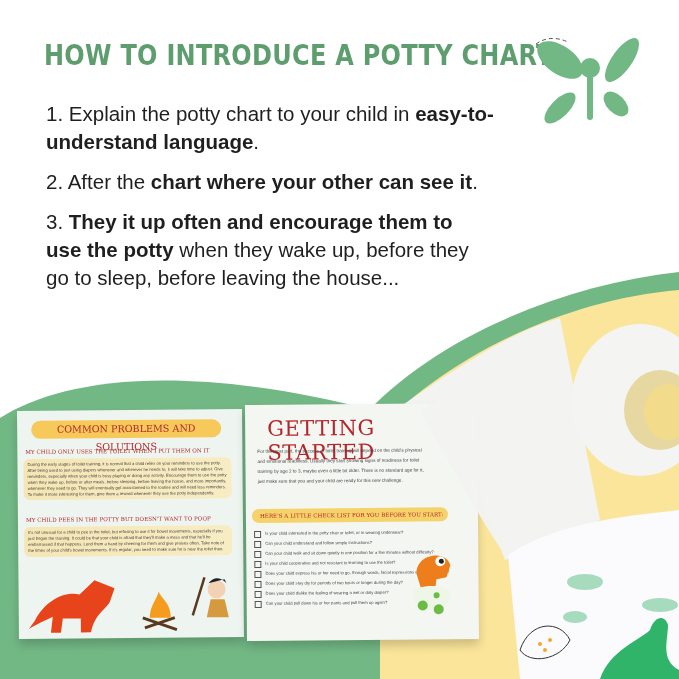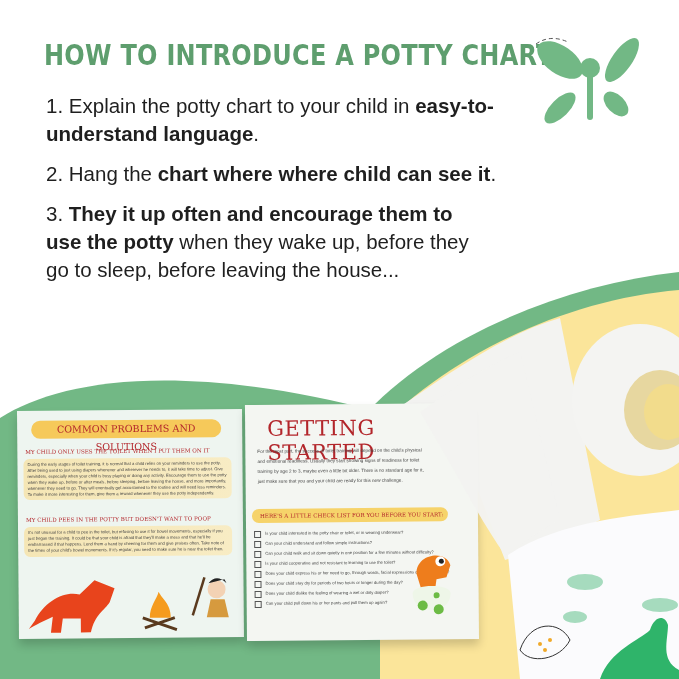--- a/index.html
+++ b/index.html
@@ -1,20 +1,20 @@
 <!DOCTYPE html>
 <html><head>
 <meta charset="utf-8">
 <style>
   html,body{margin:0;padding:0;}
   body{width:679px;height:679px;overflow:hidden;background:#ffffff;position:relative;font-family:"Liberation Sans","DejaVu Sans",sans-serif;}
   .stage{position:absolute;left:0;top:0;width:679px;height:679px;overflow:hidden;}
   .heading{position:absolute;left:44px;top:38px;font-size:29px;font-weight:bold;color:#5e9e6e;letter-spacing:0.3px;font-family:"DejaVu Sans Condensed","Liberation Sans Narrow","Liberation Sans",sans-serif;transform:scaleX(0.92);transform-origin:left;}
   .logo{position:absolute;left:530px;top:30px;width:120px;height:100px;}
-  .steps{position:absolute;left:46px;top:92px;width:480px;color:#1f1f1f;font-size:20.5px;line-height:28px;}
+  .steps{position:absolute;left:46px;top:100px;width:480px;color:#1f1f1f;font-size:20.5px;line-height:28px;}
   .step{margin:0 0 12px 0;}
   .step b{font-weight:bold;}
   .bg-svg{position:absolute;left:0;top:0;}
   
   .booklet{position:absolute;left:18px;top:405px;width:460px;height:240px;transform:rotate(-0.5deg);}
   .page-left{position:absolute;left:0;top:4px;width:225px;height:228px;background:#eef5f0;box-shadow:0 6px 10px rgba(0,0,0,0.18);}
   .page-right{position:absolute;left:228px;top:0;width:232px;height:236px;background:#f4f6f2;box-shadow:0 6px 10px rgba(0,0,0,0.18);}
   .banner{position:absolute;left:14px;top:10px;width:190px;height:18px;border-radius:9px;background:#f6c95a;color:#b3262b;font-family:"DejaVu Serif","Liberation Serif",serif;font-size:9.6px;text-align:center;line-height:18px;}
   .sub{position:absolute;left:8px;font-family:"DejaVu Serif","Liberation Serif",serif;font-size:5.6px;color:#b3262b;}
   .para{position:absolute;left:6px;width:208px;background:linear-gradient(90deg,#f5e6b5,#f8ecc4);border-radius:6px;padding:3px 4px;font-size:4.2px;line-height:5.9px;color:#444;box-sizing:border-box;}
@@ -65,21 +65,21 @@
     <circle cx="60" cy="38" r="10" fill="#72b885"></circle>
     <rect x="57" y="40" width="6" height="50" rx="3" fill="#72b885"></rect>
     <path d="M6 14 Q 20 4, 38 12" fill="none" stroke="#555" stroke-width="1" stroke-dasharray="4 3"></path>
   </svg>
 
   <div class="steps">
     <div class="step">
       <span>1.</span><span> Explain the potty chart to your child in </span><b>easy-to-understand language</b><span>.</span>
     </div>
     <div class="step">
-      <span>2.</span><span> Hang the </span><b>chart where where child can see it</b><span>.</span>
+      <span>2.</span><span> After the </span><b>chart where your other can see it</b><span>.</span>
     </div>
     <div class="step" style="width:440px;">
       <span>3.</span><span> </span><b>They it up often and encourage them to use the potty</b><span style="display:inline;"> when they wake up, before they go to sleep, before leaving the house...</span>
     </div>
   </div>
 
   <div class="booklet">
     <div class="page-left">
       <div class="banner">COMMON PROBLEMS AND SOLUTIONS</div>
       <div class="sub" style="top:38px;">MY CHILD ONLY USES THE TOILET WHEN I PUT THEM ON IT</div>

